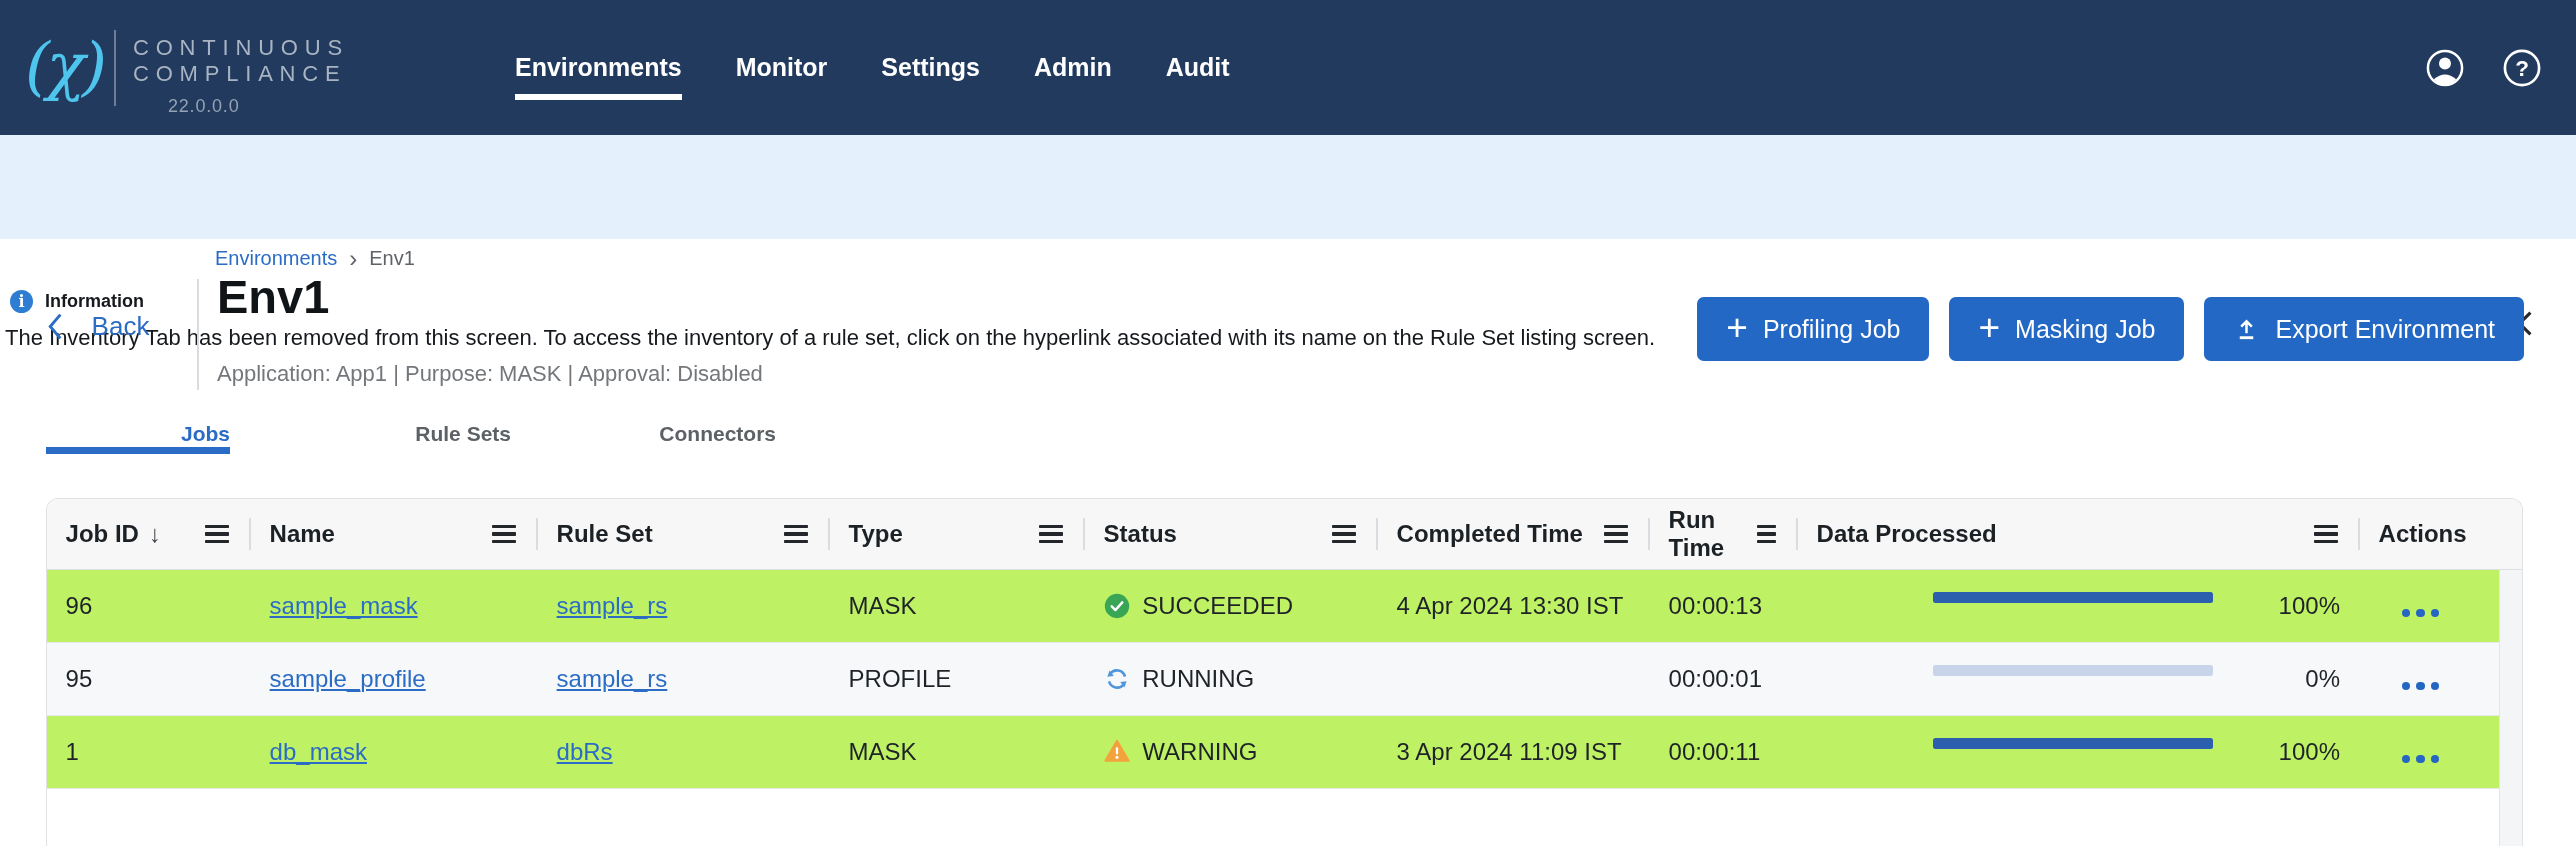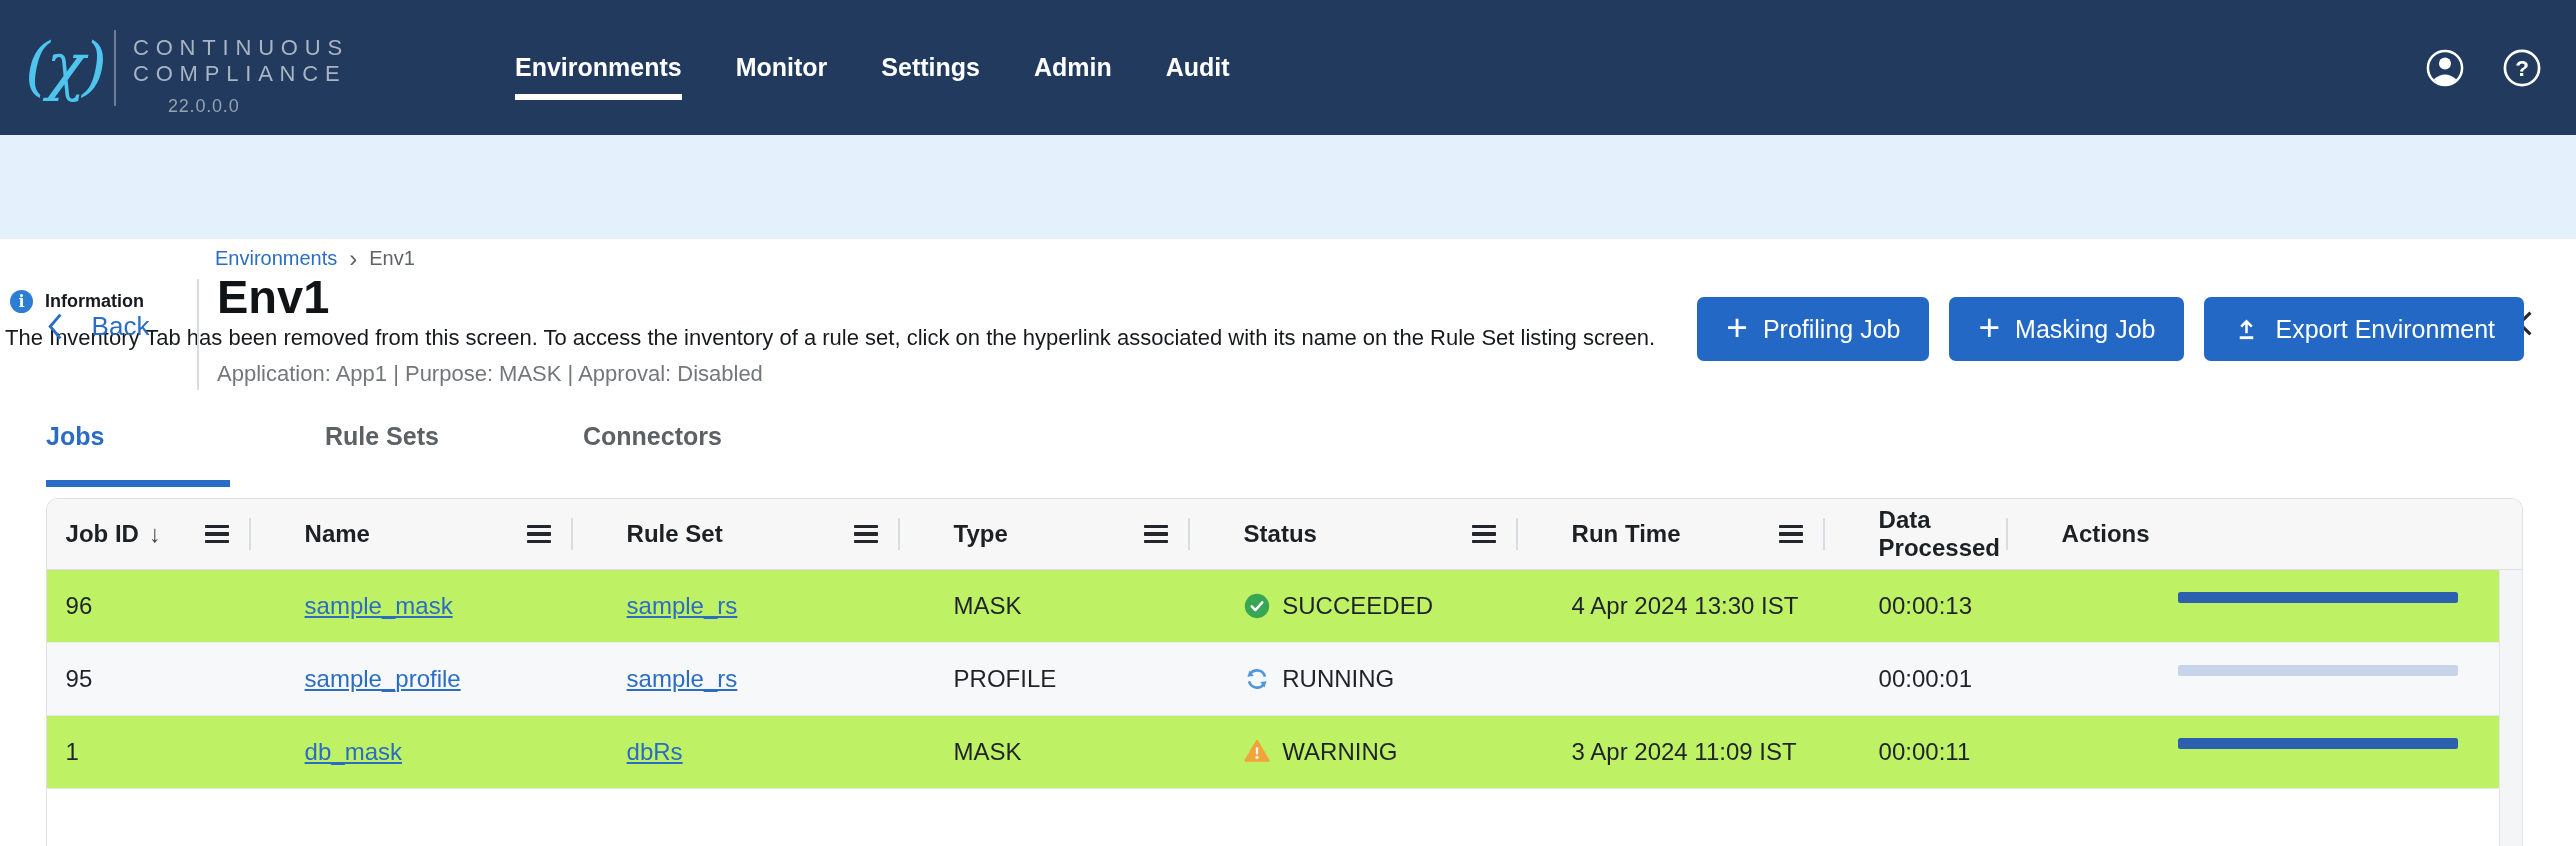--- a/index.html
+++ b/index.html
@@ -42,32 +42,32 @@
   .page-title{position:absolute;left:217px;top:269px;font-size:47px;font-weight:600;color:#111417;letter-spacing:0;}
   .page-subtitle{position:absolute;left:217px;top:361px;font-size:22px;color:#73777c;}
 
   .btn-row{position:absolute;top:297px;right:52px;display:flex;gap:20px;}
   .btn{height:64px;background:#2368c4;border:none;border-radius:6.8px;color:#ffffff;font-size:25px;
        font-family:inherit;display:flex;align-items:center;gap:15px;padding:0 29px;cursor:pointer;}
   .btn .plus{font-size:37px;font-weight:300;line-height:37px;margin-top:-3.4px;}
 
   
   .tabs{position:absolute;left:46px;top:422px;display:flex;}
-  .tab{position:relative;text-align:left;font-size:25px;font-weight:bold;color:#5c6166;
-       padding-bottom:36px;cursor:pointer;}
+  .tab{position:relative;text-align:right;font-size:21px;font-weight:bold;color:#5c6166;
+       padding-bottom:8px;cursor:pointer;}
   .tab-jobs{width:184px;}
   .tab-rulesets{width:186px;margin-left:95px;}
   .tab-connectors{width:193px;margin-left:72px;}
   .tab.active{color:#2a6bc5;}
   .tab.active::after{content:"";position:absolute;left:0;right:0;bottom:0;height:6.8px;background:#2a6bc5;}
 
   
   .card{position:absolute;left:46px;top:498px;width:2477px;height:355px;background:#ffffff;
         border:0.8px solid #dfe1e5;border-bottom:none;border-radius:12px 12px 0 0;overflow:hidden;}
-  .grid-cols{display:grid;grid-template-columns:204px 287px 292px 255px 293px 272px 148px 562px 1fr;gap:35px;}
+  .grid-cols{display:grid;grid-template-columns:204px 287px 292px 255px 293px 272px 148px 562px 1fr;}
   .thead{height:71px;background:#f7f7f8;border-bottom:1.7px solid #dcdfe3;align-items:center;}
   .th{position:relative;height:100%;display:flex;align-items:center;padding:0 22px 0 18.6px;
       font-size:24px;font-weight:bold;color:#1c2126;}
   .th:not(:last-child)::after{content:"";position:absolute;right:0;top:18.6px;bottom:18.6px;width:1.7px;background:#d9dce1;}
   .sort-arrow{font-size:24px;color:#40454b;margin-left:10px;font-weight:400;cursor:pointer;}
   .hamb{width:24px;display:flex;flex-direction:column;gap:4.2px;margin-left:auto;cursor:pointer;}
   .hamb span{display:block;height:3.4px;background:#23272c;border-radius:0.8px;}
 
   .row{height:73px;align-items:center;border-bottom:1.7px solid #e6e9ee;font-size:24px;color:#1f2328;background:#bef264;}
   .row.alt{background:#f7f8f9;}
@@ -212,20 +212,28 @@
       </div>
       <div class="th">
         <span>Status</span>
         <span class="hamb">
             <span></span>
             <span></span>
             <span></span>
           </span>
       </div>
       <div class="th">
+        <span>Completed Time</span>
+        <span class="hamb">
+            <span></span>
+            <span></span>
+            <span></span>
+          </span>
+      </div>
+      <div class="th">
         <span>Run Time</span>
         <span class="hamb">
             <span></span>
             <span></span>
             <span></span>
           </span>
       </div>
       <div class="th">
         <span>Data Processed</span>
         <span class="hamb">

